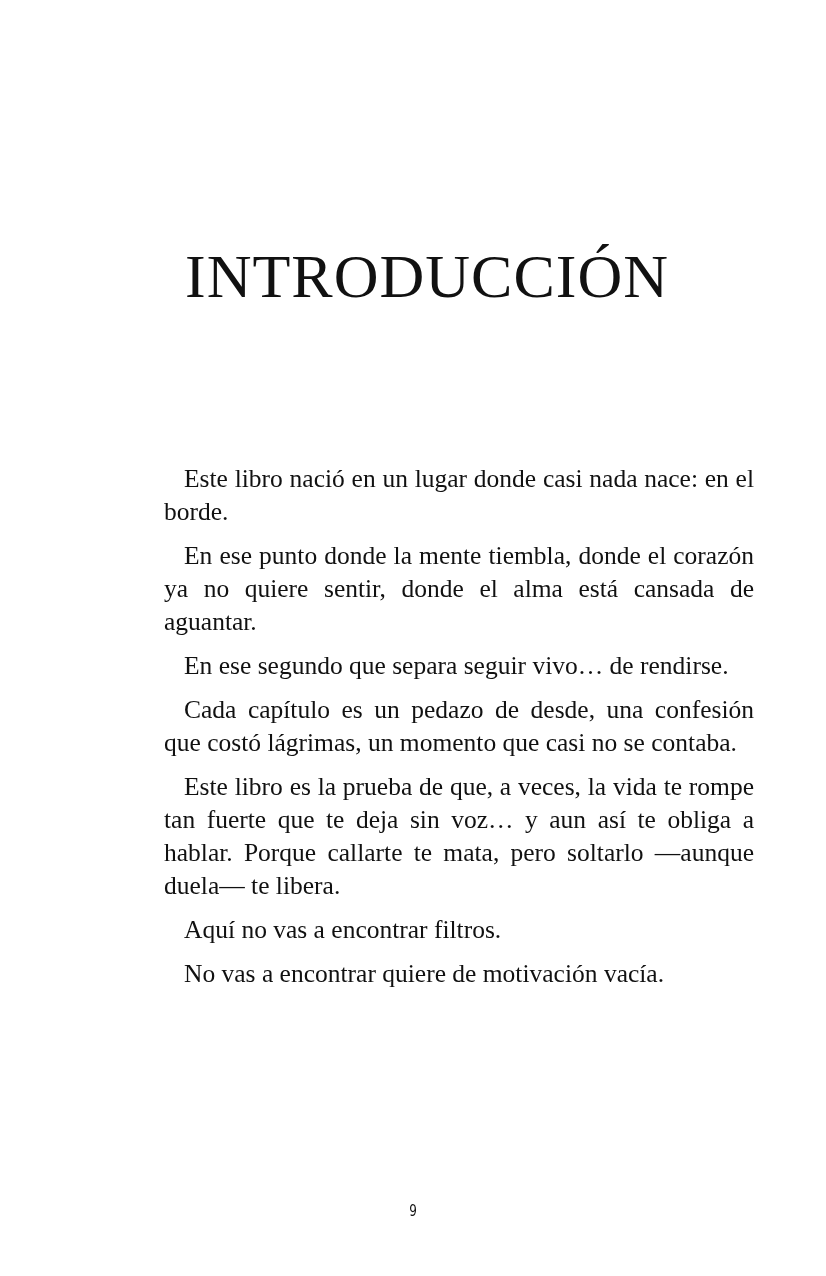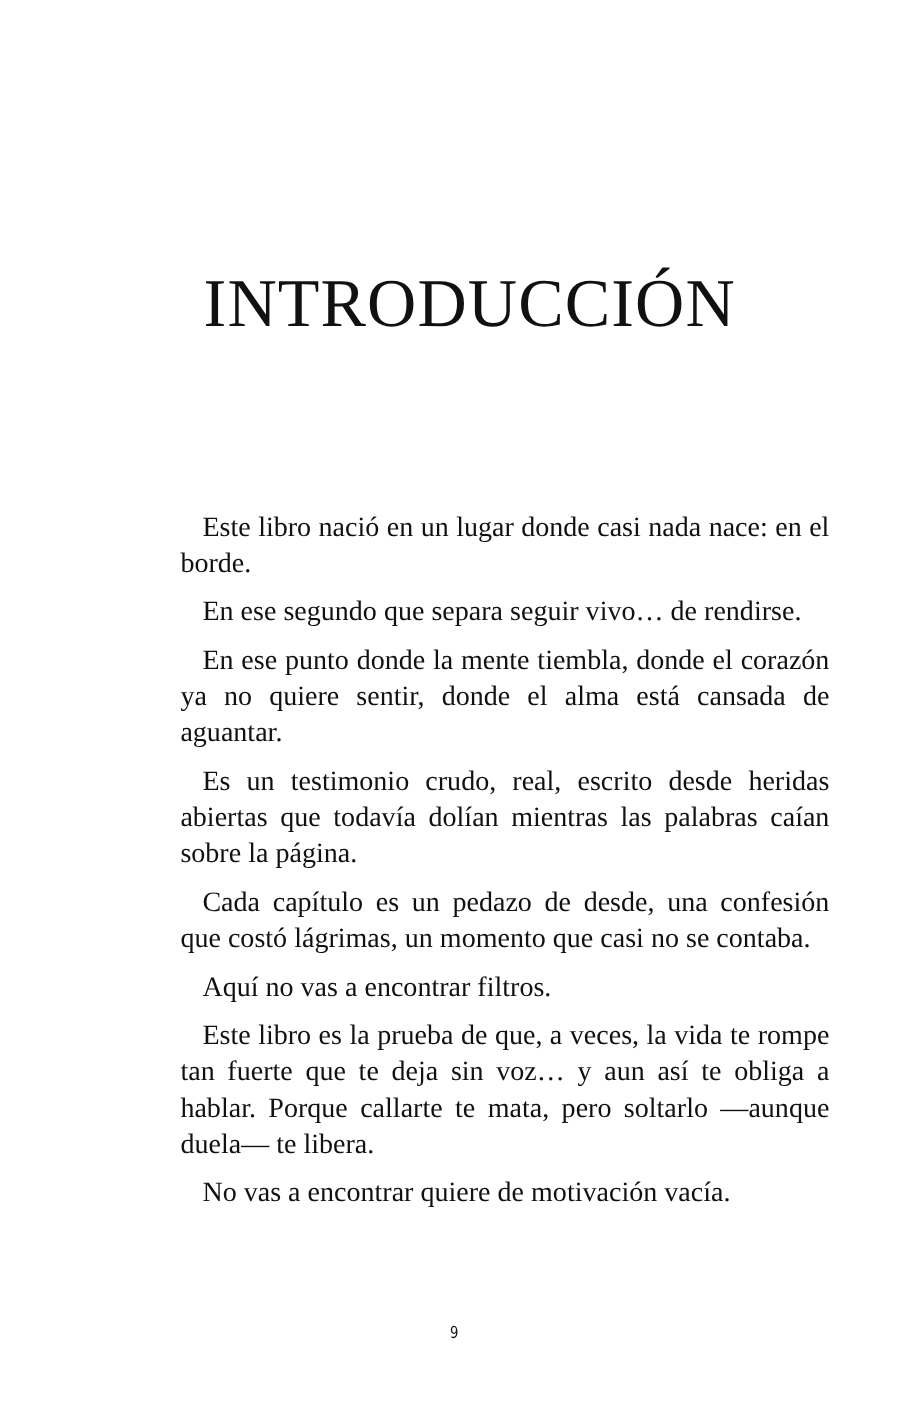--- a/index.html
+++ b/index.html
@@ -63,23 +63,22 @@
     }
   </style>
 </head>
 <body>
 
 <div class="page">
   <h1 class="chapter-title">INTRODUCCIÓN</h1>
 
   <div class="body-text">
     <p>Este libro nació en un lugar donde casi nada nace: en el borde.</p>
+    <p>En ese punto donde la mente tiembla, donde el corazón ya no quiere sentir, donde el alma está cansada de aguantar.</p>
     <p>En ese segundo que separa seguir vivo… de rendirse.</p>
-    <p>En ese punto donde la mente tiembla, donde el corazón ya no quiere sentir, donde el alma está cansada de aguantar.</p>
-    <p>Es un testimonio crudo, real, escrito desde heridas abiertas que todavía dolían mientras las palabras caían sobre la página.</p>
     <p>Cada capítulo es un pedazo de desde, una confesión que costó lágrimas, un momento que casi no se contaba.</p>
+    <p>Este libro es la prueba de que, a veces, la vida te rompe tan fuerte que te deja sin voz… y aun así te obliga a hablar. Porque callarte te mata, pero soltarlo —aunque duela— te libera.</p>
     <p>Aquí no vas a encontrar filtros.</p>
-    <p>Este libro es la prueba de que, a veces, la vida te rompe tan fuerte que te deja sin voz… y aun así te obliga a hablar. Porque callarte te mata, pero soltarlo —aunque duela— te libera.</p>
     <p>No vas a encontrar quiere de motivación vacía.</p>
   </div>
 
   <div class="page-number">9</div>
 </div>
 
 </body></html>

